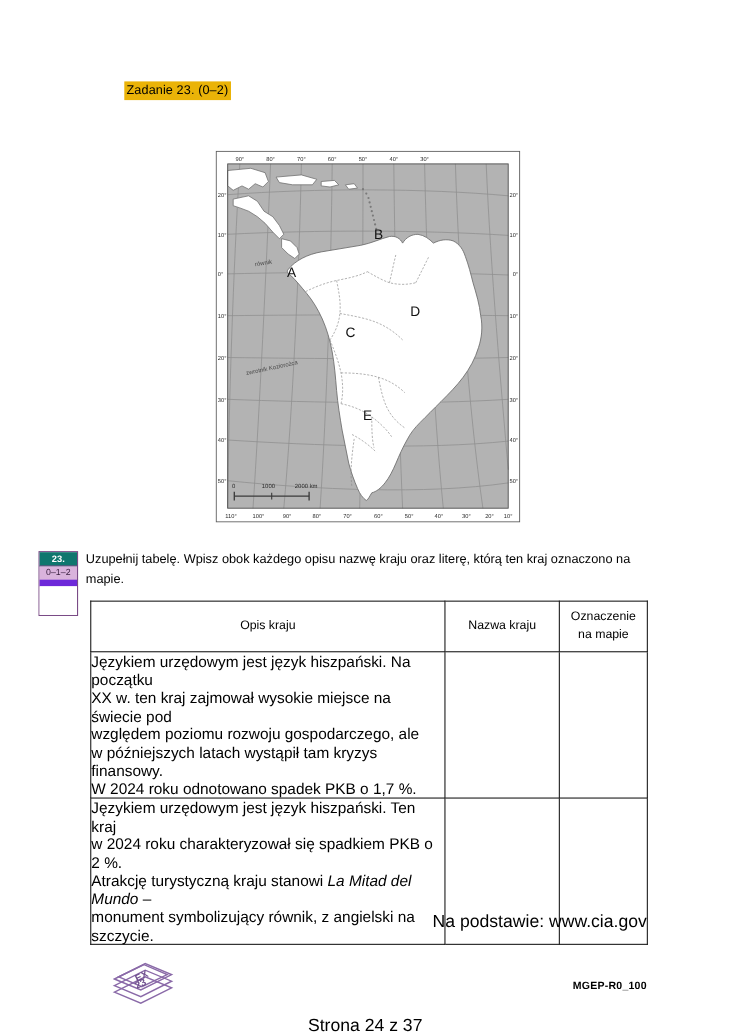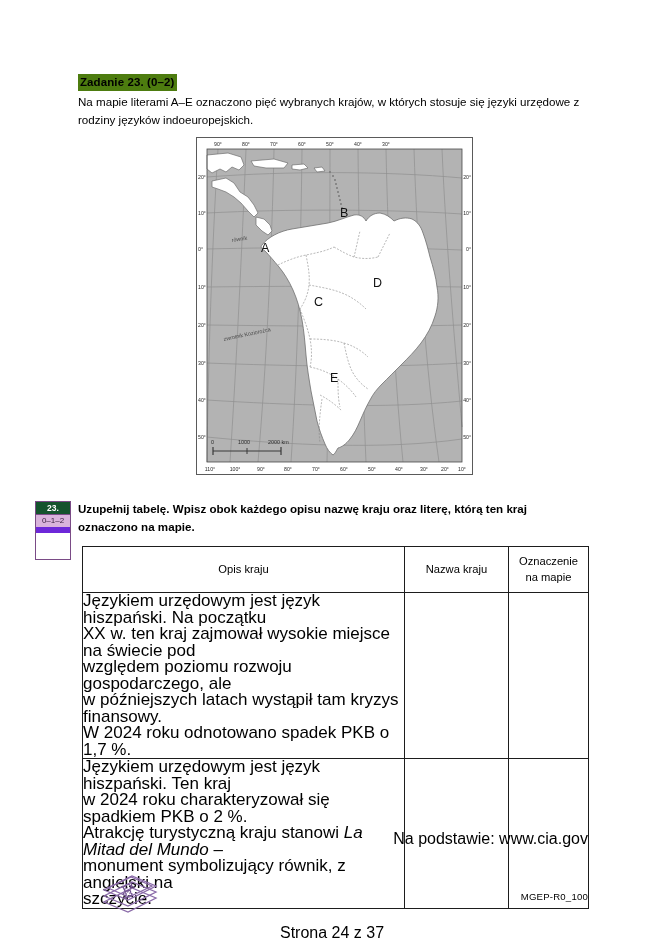--- a/index.html
+++ b/index.html
@@ -23,26 +23,27 @@
   }
 
   
   .task-head {
     position: absolute;
     left: 78px;
     top: 72px;
   }
   .task-title {
     display: inline-block;
-    background: #4d7c0f;
+    background: #eab308;
     font-size: 11.5px;
-    font-weight: bold;
+    font-weight: normal;
     line-height: 15px;
     padding: 1px 3px 1px 2px;
     letter-spacing: 0.1px;
+    margin-left: 35px;
   }
   .task-intro {
     position: absolute;
     left: 78px;
     top: 93px;
     width: 510px;
     font-size: 11.6px;
     line-height: 17.5px;
   }
 
@@ -59,21 +60,21 @@
   
   .score-box {
     position: absolute;
     left: 35px;
     top: 501px;
     width: 36px;
     border: 1px solid #7a4b86;
     box-sizing: border-box;
   }
   .score-num {
-    background: #14532d;
+    background: #0f766e;
     color: #ffffff;
     font-size: 8.5px;
     font-weight: bold;
     text-align: center;
     line-height: 12px;
     height: 12px;
     border-bottom: 1px solid #7a4b86;
   }
   .score-range {
     background: #d9b3dc;
@@ -88,21 +89,21 @@
     background: #ffffff;
     height: 26px;
   }
 
   .command {
     position: absolute;
     left: 78px;
     top: 500px;
     width: 500px;
     font-size: 11.6px;
-    font-weight: bold;
+    font-weight: normal;
     line-height: 17.5px;
   }
 
   
   .answer-table {
     position: absolute;
     left: 82px;
     top: 546px;
     width: 506px;
     border-collapse: collapse;
@@ -120,21 +121,21 @@
     font-size: 11.2px;
     line-height: 16px;
     padding: 6px 4px 7px 4px;
     vertical-align: middle;
   }
   .col-desc   { width: 322px; }
   .col-name   { width: 104px; }
   .col-letter { width: 80px; }
 
   .desc-cell {
-    font-size: 17px;
+    font-size: 14px;
     line-height: 16.5px;
     padding: 7px 8px 8px 9px;
   }
   .desc-cell .ital { font-style: italic; }
   .blank-cell { }
 
   
   .source-note {
     position: absolute;
     right: 76px;
@@ -158,33 +159,32 @@
     right: 0;
     top: 924px;
     text-align: center;
     font-size: 16px;
   }
   .footer-code {
     position: absolute;
     right: 76px;
     top: 891px;
     font-size: 9.6px;
-    font-weight: normal;
+    font-weight: bold;
     letter-spacing: 0.2px;
   }
 </style>
 </head>
 <body>
 
 <div class="page">
 
   <div class="task-head">
     <span class="task-title">Zadanie 23. (0–2)</span>
   </div>
-  <div class="task-intro">Na mapie literami A–E oznaczono pięć wybranych krajów, w których stosuje się języki urzędowe z rodziny języków indoeuropejskich.</div>
 
   <div class="map-figure">
     <svg class="map-svg" width="277" height="338" viewBox="0 0 277 338">
 
       <rect x="0.5" y="0.5" width="276" height="337" fill="#ffffff" stroke="#5a5a5a" stroke-width="1"></rect>
 
       <rect x="11" y="12" width="255" height="313" fill="#b3b3b3"></rect>
 
       <g stroke="#8f8f8f" stroke-width="0.7" fill="none">
         <path d="M 22 12 C 16 110, 12 230, 11 325"></path>

